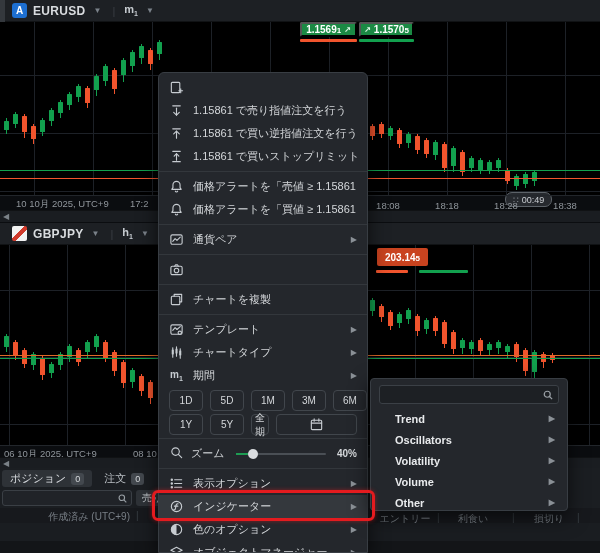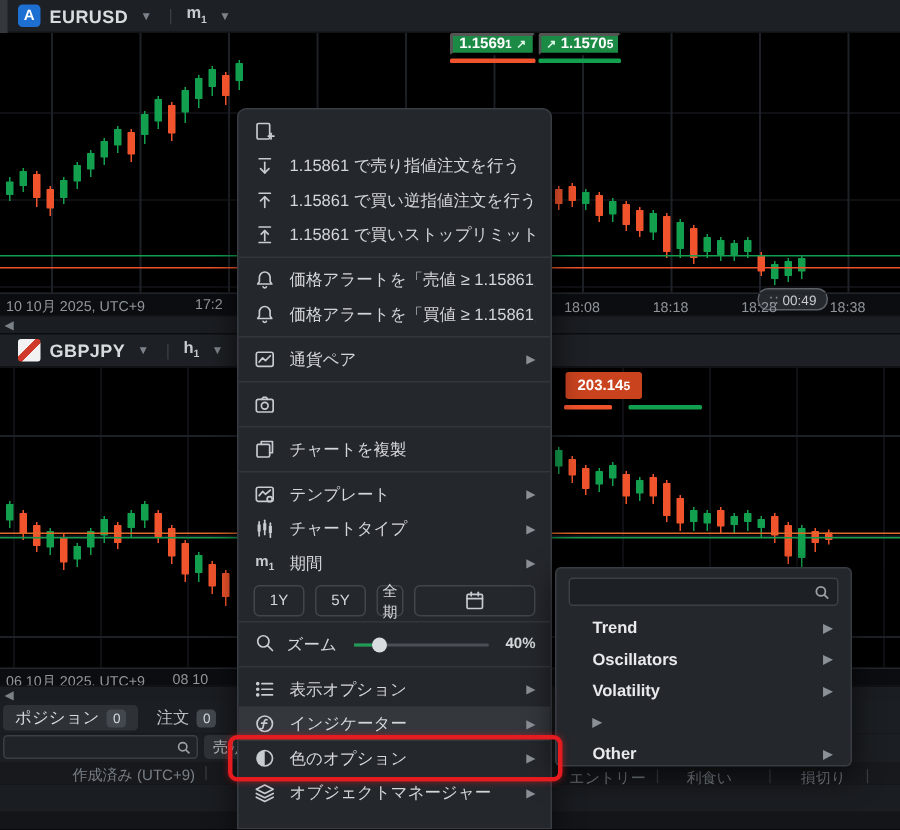--- a/index.html
+++ b/index.html
@@ -285,21 +285,21 @@
   </div>
   <div class="px-under" style="left:376px; top:270px; width:32px; background:#f1542d;"></div>
   <div class="px-under" style="left:419px; top:270px; width:49px; background:#12a04e;"></div>
 
   <div class="count-badge" style="left:505px; top:192px;">
     <span class="grip">∷</span>
     <span>00:49</span>
   </div>
 
   <div class="taxis" style="top:195px;">
-    <span style="left:4px;">10 10月 2025, UTC+9</span>
+    <span style="left:16px;">10 10月 2025, UTC+9</span>
     <span style="left:130px;">17:2</span>
     <span id="ticks1">
         <span style="left: 370px; width: 36px; text-align: center;">18:08</span>
         <span style="left: 429px; width: 36px; text-align: center;">18:18</span>
         <span style="left: 488px; width: 36px; text-align: center;">18:28</span>
         <span style="left: 547px; width: 36px; text-align: center;">18:38</span>
       </span>
   </div>
   <div class="scrollrow" style="top:210px;">
     <span class="larr">◀</span>
@@ -309,21 +309,21 @@
     <div class="flag-gbp"></div>
     <span class="sym-name">GBPJPY</span>
     <span class="dd">▼</span>
     <span class="vsep">|</span>
     <span class="tf"><span>h</span><sub>1</sub></span>
     <span class="dd">▼</span>
   </div>
 
   <div class="taxis" style="top:445px;">
     <span style="left:4px;">06 10月 2025, UTC+9</span>
-    <span style="left:115px;">08 10</span>
+    <span style="left:133px;">08 10</span>
   </div>
   <div class="scrollrow" style="top:457px;">
     <span class="larr">◀</span>
   </div>
 
   <div class="tabs-row" id="tabs-row">
       <div class="tab active">
         <span>ポジション</span>
         <span class="cnt">0</span>
       </div>
@@ -478,20 +478,27 @@
         </span>
         <span class="lbl">チャートタイプ</span>
         <span class="sub-arr">▶</span>
       </div>
       <div class="mi">
         <span class="ico">
           <span class="tficon">m<sub>1</sub></span>
         </span>
         <span class="lbl">期間</span>
         <span class="sub-arr">▶</span>
+      </div>
+      <div class="prow">
+        <button class="pbtn" style="width: 34px;">1D</button>
+        <button class="pbtn" style="width: 34px;">5D</button>
+        <button class="pbtn" style="width: 34px;">1M</button>
+        <button class="pbtn" style="width: 34px;">3M</button>
+        <button class="pbtn" style="width: 34px;">6M</button>
       </div>
       <div class="prow">
         <button class="pbtn" style="width: 34px;">1Y</button>
         <button class="pbtn" style="width: 34px;">5Y</button>
         <button class="pbtn" style="width: 18px;">全期</button>
         <button class="pbtn" style="flex: 1 1 0%;">
           <svg width="15" height="15" viewBox="0 0 16 16" fill="none" stroke="#c7ccd1" stroke-width="1.2" stroke-linecap="round" stroke-linejoin="round">
             <rect x="2.5" y="3.5" width="11" height="10" rx="1"></rect>
             <line x1="2.5" y1="6.5" x2="13.5" y2="6.5"></line>
             <line x1="5.5" y1="2" x2="5.5" y2="4.5"></line>
@@ -575,20 +582,21 @@
         </div>
         <div class="sm-item">
           <span class="lbl">Oscillators</span>
           <span class="sub-arr">▶</span>
         </div>
         <div class="sm-item">
           <span class="lbl">Volatility</span>
           <span class="sub-arr">▶</span>
         </div>
         <div class="sm-item">
+          <span class="lbl">Volume</span>
           <span class="sub-arr">▶</span>
         </div>
         <div class="sm-item">
           <span class="lbl">Other</span>
           <span class="sub-arr">▶</span>
         </div>
       </div>
   </div>
 
   <div id="red-box"></div>

